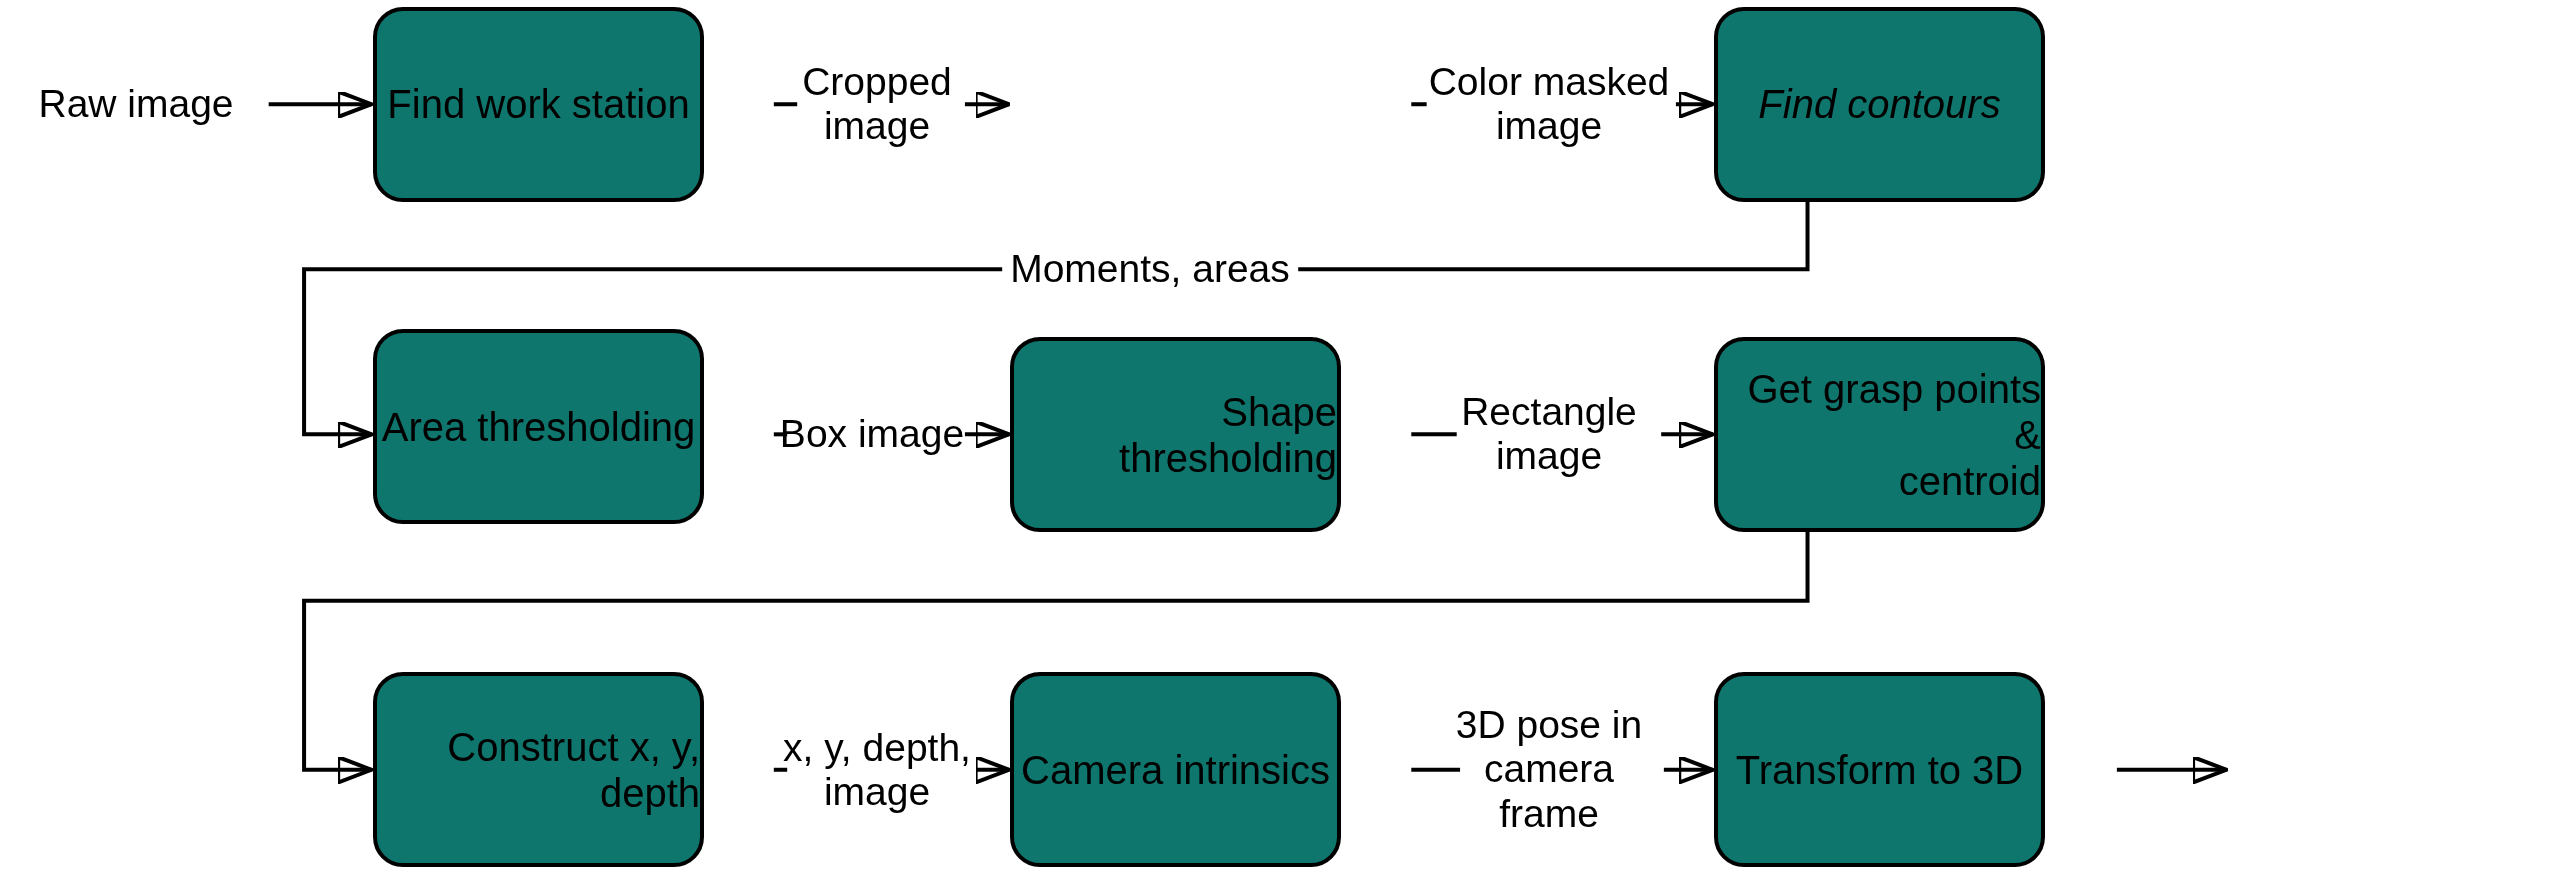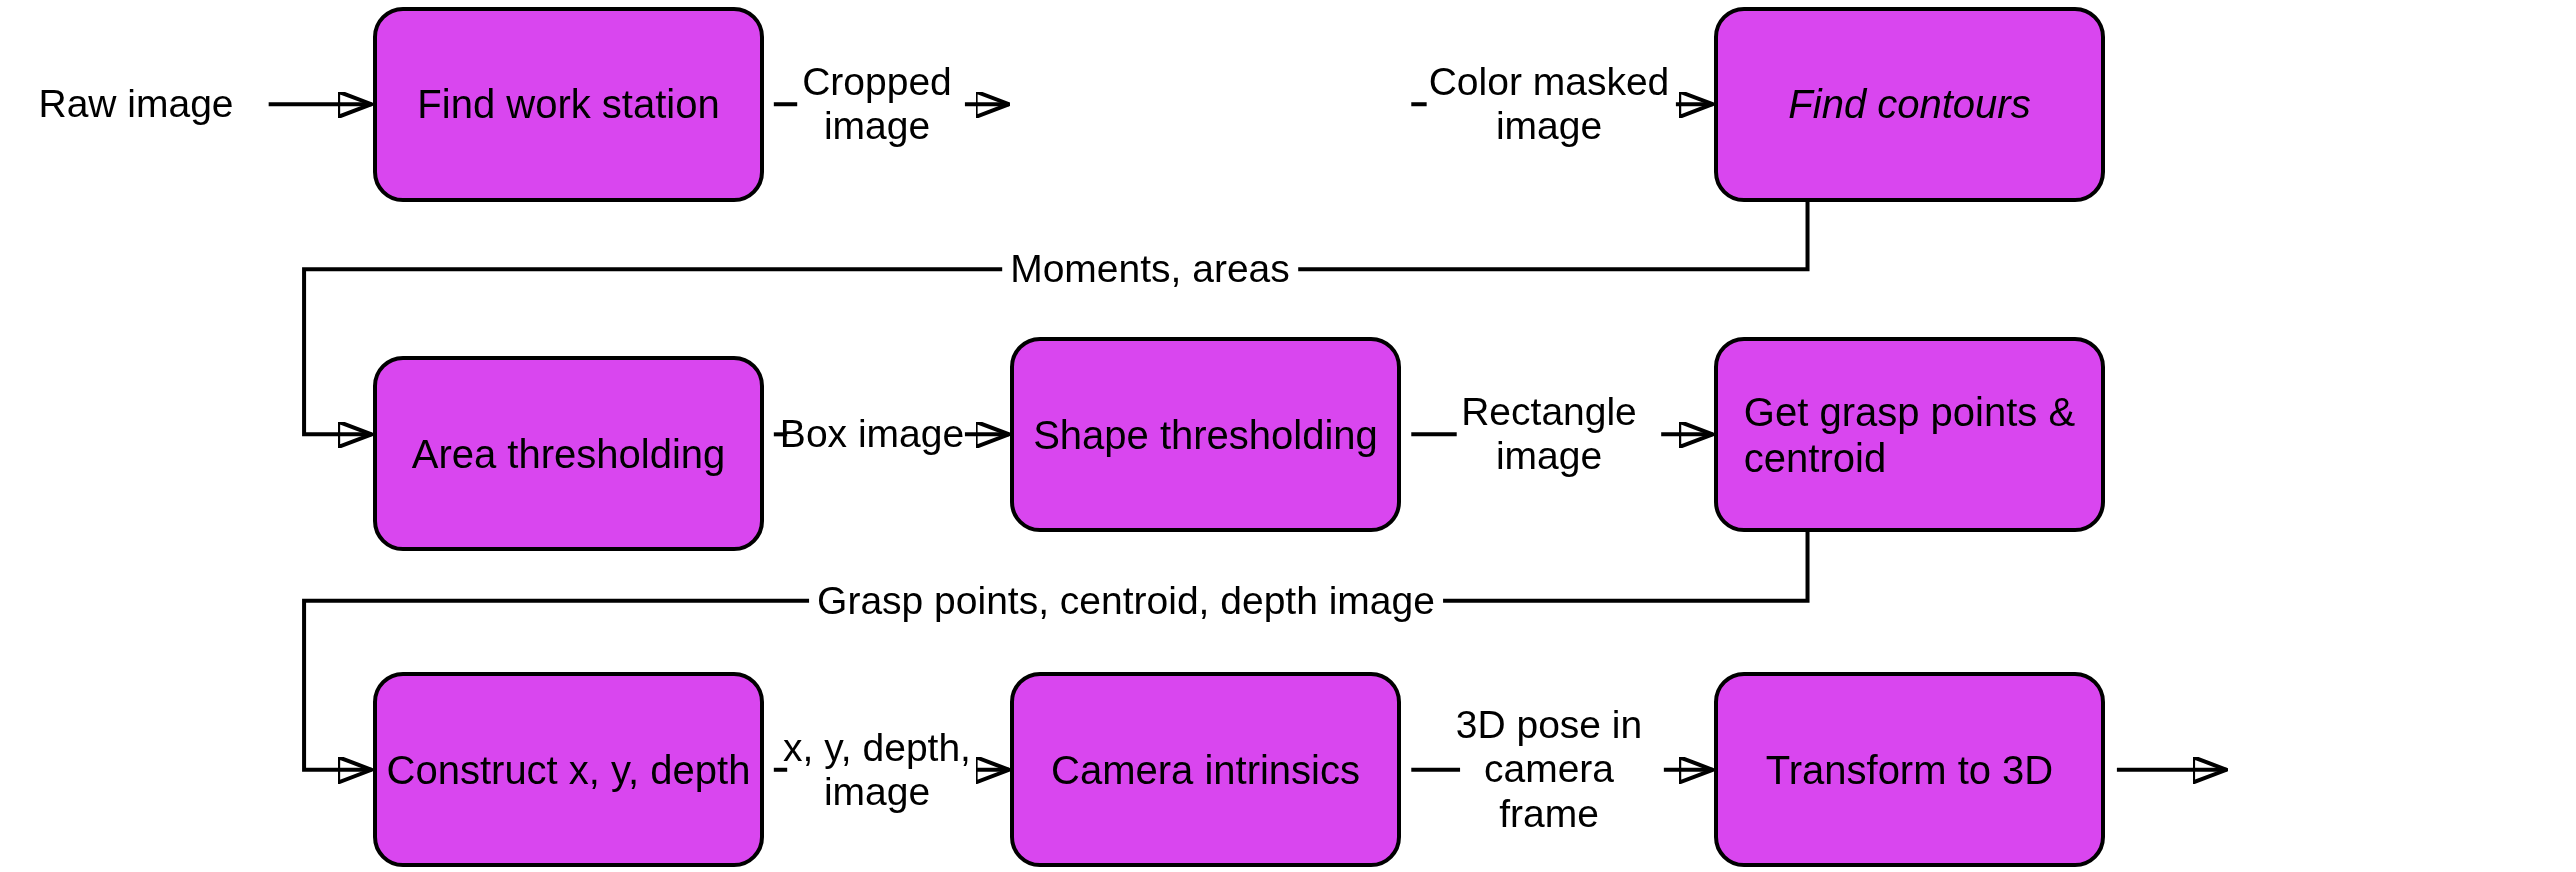--- a/index.html
+++ b/index.html
@@ -17,30 +17,30 @@
     left: 0; top: 0;
     width: 2576px; height: 872px;
   }
   #wires path {
     fill: none;
     stroke: #000000;
     stroke-width: 6;
   }
   .node {
     position: absolute;
-    width: 391px;
+    width: 331px;
     height: 195px;
     box-sizing: border-box;
     border: 4px solid #000000;
     border-radius: 30px;
-    background: #d946ef;
+    background: #0f766e;
     display: flex;
     align-items: center;
     justify-content: center;
-    text-align: left;
+    text-align: right;
     font-size: 40px;
     line-height: 1.15;
     white-space: pre-line;
   }
   .edge-label {
     position: absolute;
     transform: translate(-50%, -50%);
     font-size: 39px;
     line-height: 1.14;
     text-align: center;
@@ -78,38 +78,37 @@
     <path d="M1158,1152 H1178"></path>
     <path d="M1462,1152 H1510" marker-end="url(#arrowhead)"></path>
     <path d="M2112,1152 H2185"></path>
     <path d="M2490,1152 H2563" marker-end="url(#arrowhead)"></path>
     <path d="M3168,1152 H3332" marker-end="url(#arrowhead)"></path>
   </svg>
 
   <div class="node" style="left:373px; top:6.7px;">Find work station</div>
   <div class="node" style="left:1714px; top:6.7px;font-style:italic;">Find contours</div>
 
-  <div class="node" style="left:373px; top:356px;">Area thresholding</div>
+  <div class="node" style="left:373px; top:329px;">Area thresholding</div>
   <div class="node" style="left:1010px; top:337px;">Shape thresholding</div>
   <div class="node" style="left:1714px; top:337px;">Get grasp points &amp;
 centroid</div>
 
   <div class="node" style="left:373px; top:672px;">Construct x, y, depth</div>
   <div class="node" style="left:1010px; top:672px;">Camera intrinsics</div>
   <div class="node" style="left:1714px; top:672px;">Transform to 3D</div>
 
   <div class="edge-label" style="left:136px; top:104px;">Raw image</div>
 
   <div class="edge-label" style="left:877px; top:104px;">Cropped
 image</div>
   <div class="edge-label" style="left:1549px; top:104px;">Color masked
 image</div>
 
   <div class="edge-label masked" style="left:1150px; top:269px;">Moments, areas</div>
-  <div class="edge-label masked" style="left:1126px; top:601px;">Grasp points, centroid, depth image</div>
 
   <div class="edge-label" style="left:872px; top:434px;">Box image</div>
   <div class="edge-label" style="left:1549px; top:434px;">Rectangle
 image</div>
 
   <div class="edge-label" style="left:877px; top:770px;">x, y, depth,
 image</div>
   <div class="edge-label" style="left:1549px; top:770px;">3D pose in
 camera
 frame</div>

